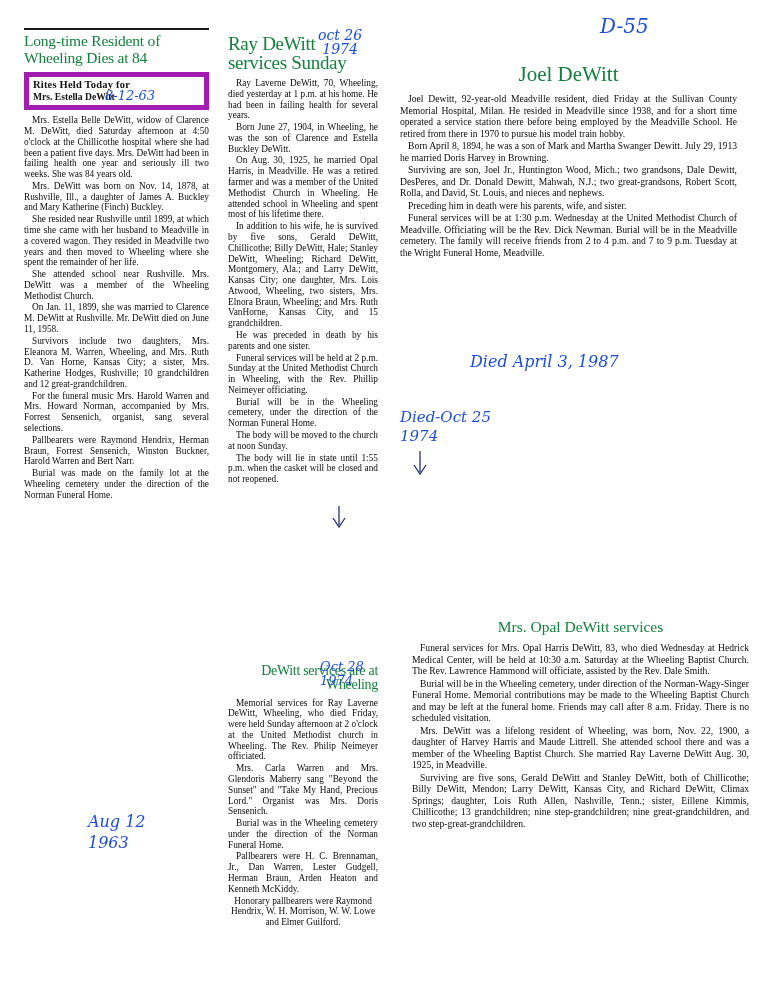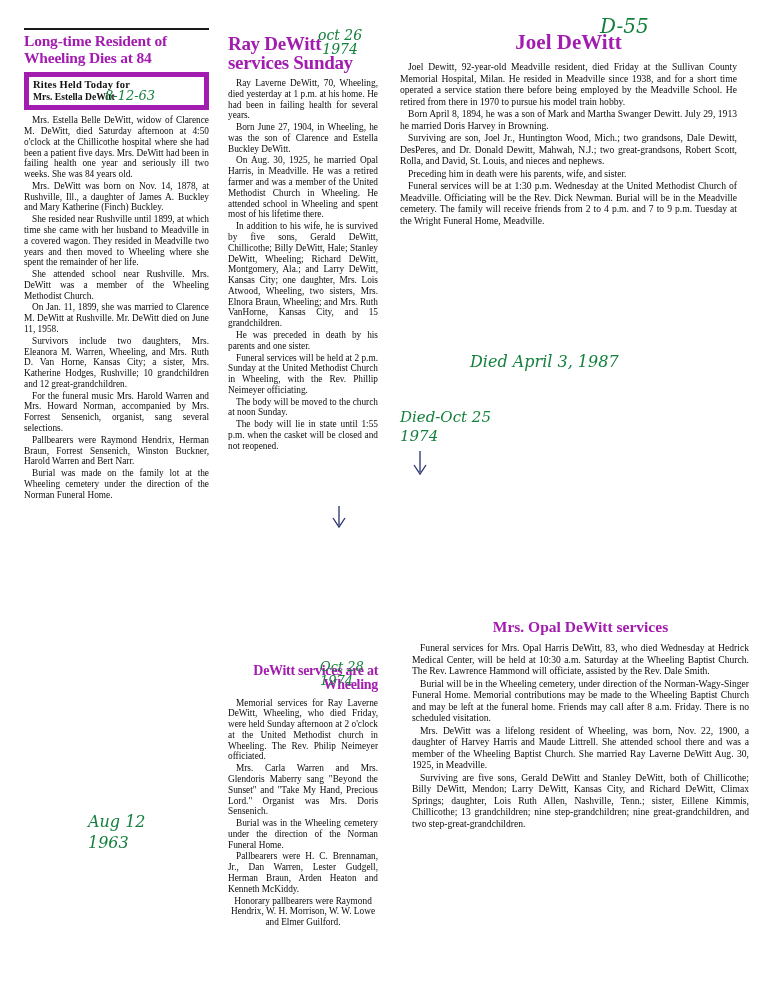--- a/index.html
+++ b/index.html
@@ -31,22 +31,22 @@
     line-height: 1.16;
     text-align: justify;
     color: #0b0b0b;
   }
   .clip-body p {
     margin: 0 0 1px 0;
     text-indent: 8px;
   }
   .headline {
     font-family: "Liberation Serif", serif;
-    font-weight: bold;
-    color: #a21caf;
+    font-weight: normal;
+    color: #15803d;
   }
 
   
   #clip-longtime {
     left: 24px; top: 28px; width: 185px;
   }
   #clip-longtime .rule-top {
     border-top: 2px solid #1a1a1a;
     margin-bottom: 3px;
   }
@@ -71,21 +71,21 @@
     font-weight: bold;
     margin-top: 1px;
   }
   .hand {
     font-family: "DejaVu Serif", serif;
     color: #2b2b6b;
     font-style: italic;
     position: absolute;
     white-space: pre-line;
   }
-  .hand-blue { color: #15803d; }
+  .hand-blue { color: #1d4ed8; }
 
   
   #clip-ray {
     left: 228px; top: 34px; width: 150px;
   }
   #clip-ray .headline {
     font-size: 19px;
     line-height: 1.0;
     letter-spacing: -0.3px;
   }
@@ -107,20 +107,21 @@
   #clip-wheeling .center { text-align: center; text-indent: 0; }
 
   
   #clip-joel {
     left: 400px; top: 30px; width: 337px;
   }
   #clip-joel .headline {
     font-size: 21px;
     text-align: center;
     letter-spacing: 0px;
+    margin-top: 32px;
   }
   #clip-joel .body {
     margin-top: 6px;
     font-size: 9.6px;
     line-height: 1.2;
   }
 
   
   #clip-opal {
     left: 400px; top: 618px; width: 337px; margin-left: 12px;
@@ -216,20 +217,21 @@
 
   <div class="clip" id="clip-ray">
     <div class="headline">Ray DeWitt services Sunday</div>
     <div class="clip-body body">
       <p>Ray Laverne DeWitt, 70, Wheeling, died yesterday at 1 p.m. at his home. He had been in failing health for several years.</p>
       <p>Born June 27, 1904, in Wheeling, he was the son of Clarence and Estella Buckley DeWitt.</p>
       <p>On Aug. 30, 1925, he married Opal Harris, in Meadville. He was a retired farmer and was a member of the United Methodist Church in Wheeling. He attended school in Wheeling and spent most of his lifetime there.</p>
       <p>In addition to his wife, he is survived by five sons, Gerald DeWitt, Chillicothe; Billy DeWitt, Hale; Stanley DeWitt, Wheeling; Richard DeWitt, Montgomery, Ala.; and Larry DeWitt, Kansas City; one daughter, Mrs. Lois Atwood, Wheeling, two sisters, Mrs. Elnora Braun, Wheeling; and Mrs. Ruth VanHorne, Kansas City, and 15 grandchildren.</p>
       <p>He was preceded in death by his parents and one sister.</p>
       <p>Funeral services will be held at 2 p.m. Sunday at the United Methodist Church in Wheeling, with the Rev. Phillip Neimeyer officiating.</p>
+      <p>Burial will be in the Wheeling cemetery, under the direction of the Norman Funeral Home.</p>
       <p>The body will be moved to the church at noon Sunday.</p>
       <p>The body will lie in state until 1:55 p.m. when the casket will be closed and not reopened.</p>
     </div>
   </div>
   <div class="hand hand-blue note-oct26">oct 26
 1974</div>
 
   <div class="clip" id="clip-wheeling">
     <div class="headline">DeWitt services are at Wheeling</div>
     <div class="clip-body body">

